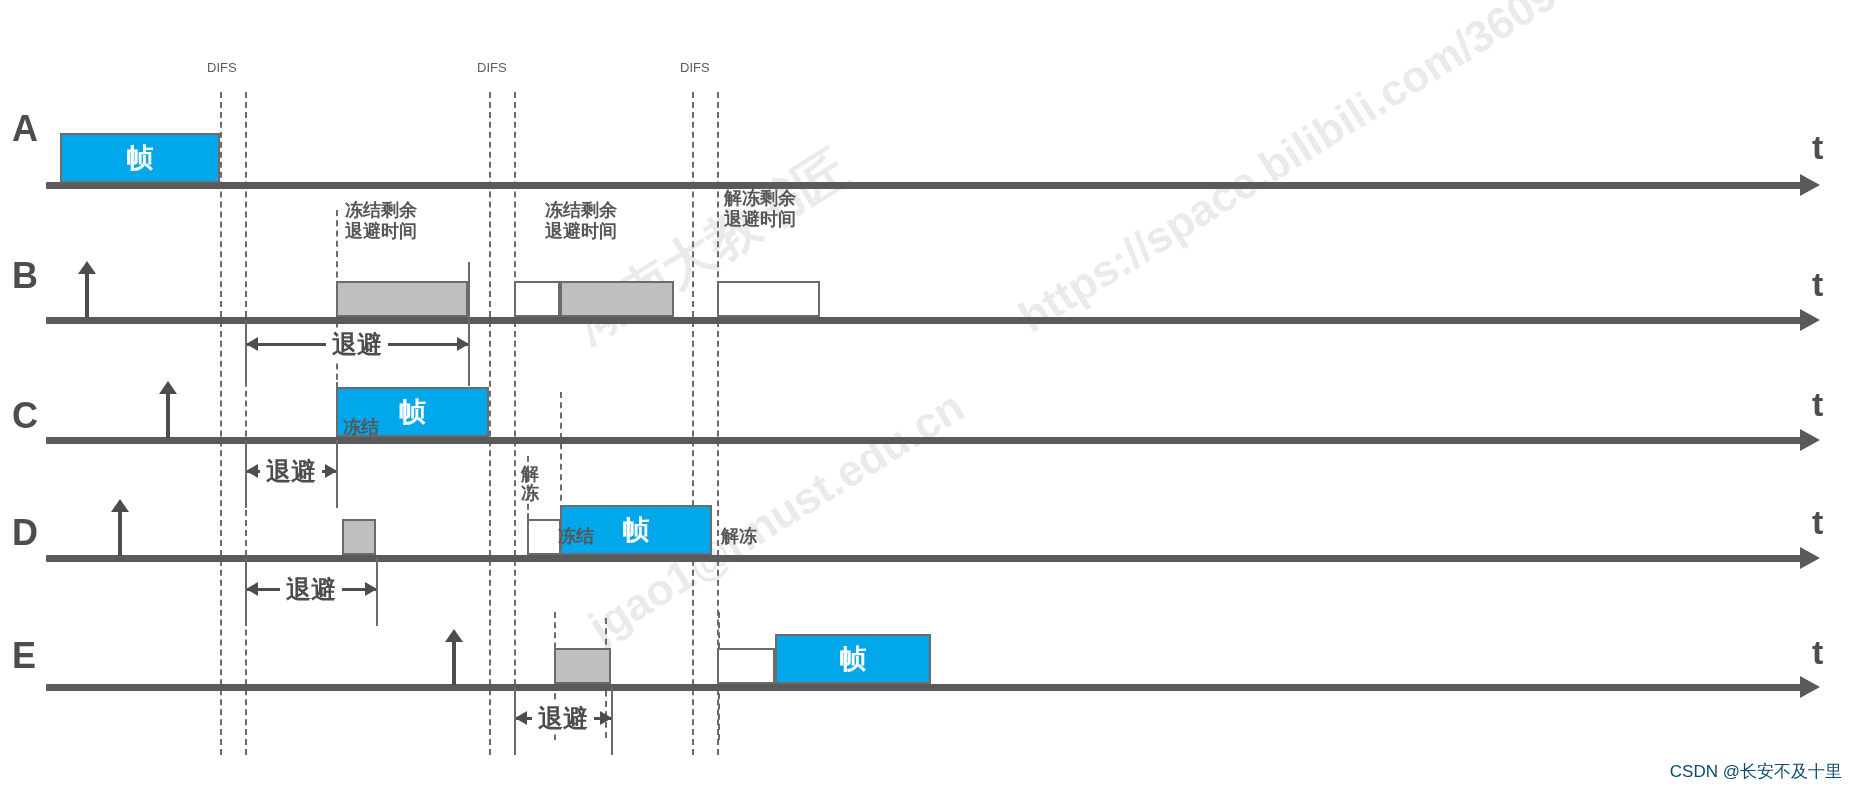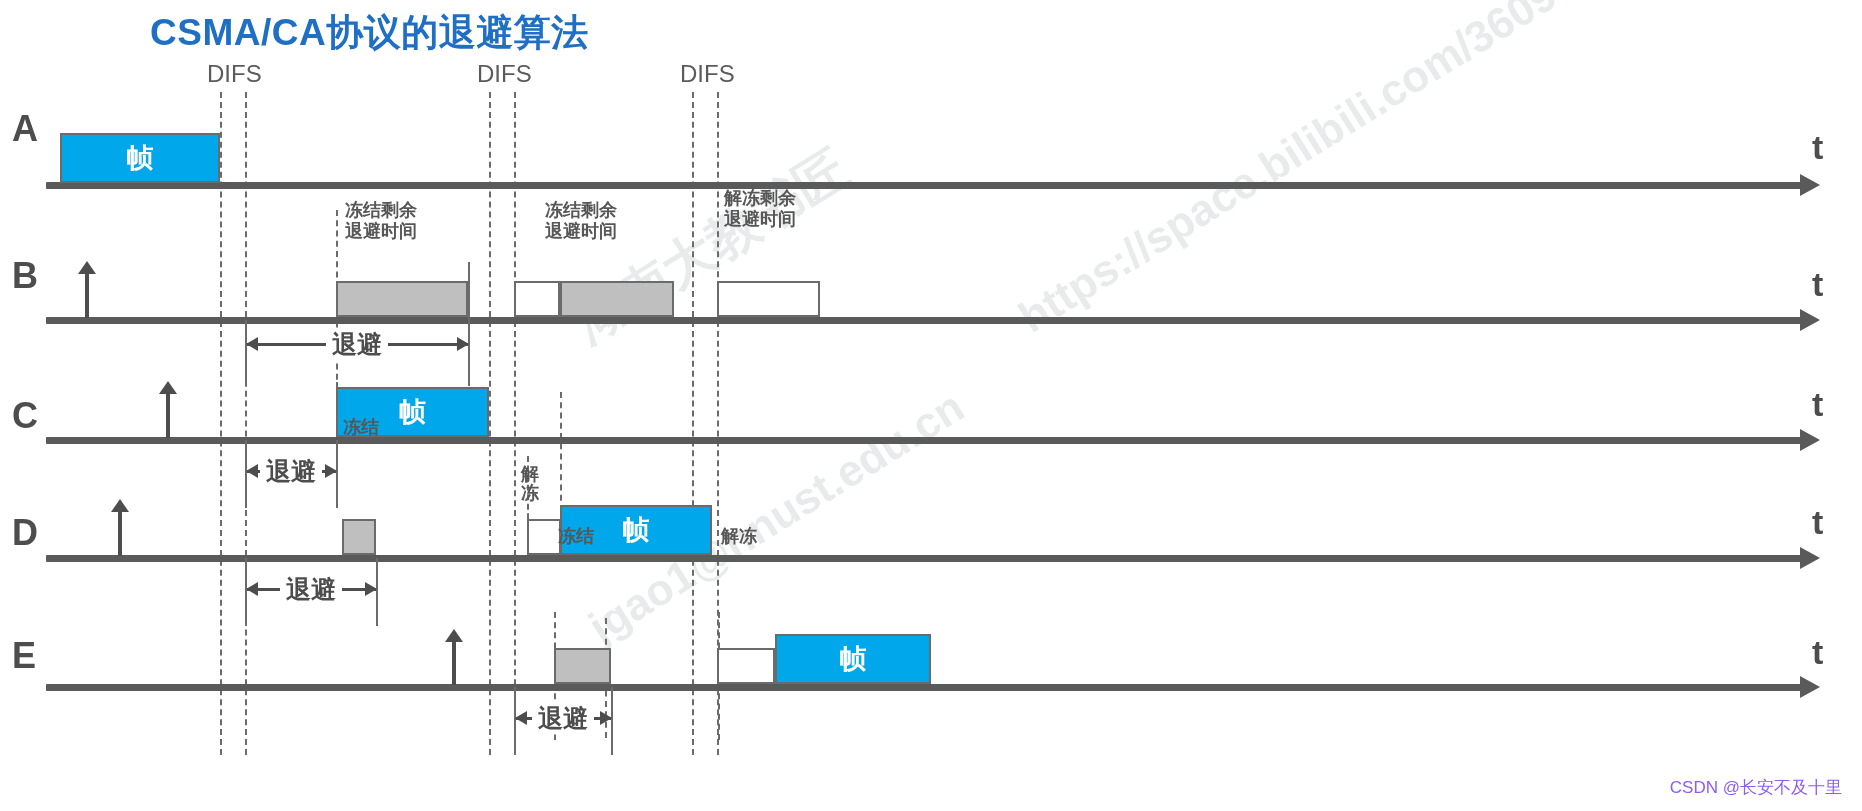--- a/index.html
+++ b/index.html
@@ -40,23 +40,23 @@
     pointer-events: none;
     transform-origin: left top;
   }
   .wm-a { left: 560px;  top: 300px; font-size: 52px; transform: rotate(-32deg); }
   .wm-b { left: 580px;  top: 610px; font-size: 44px; transform: rotate(-32deg); }
   .wm-c { left: 1010px; top: 300px; font-size: 44px; transform: rotate(-32deg); }
 
   .csdn {
     position: absolute;
     right: 20px;
-    bottom: 12px;
+    bottom: 28px;
     font-size: 17px;
-    color: #8b5cf6;
+    color: #0c4a6e;
     white-space: nowrap;
   }
 
   
   .axis {
     position: absolute;
     height: 7px;
     background: #5a5a5a;
     border-radius: 1px;
   }
@@ -105,21 +105,21 @@
     width: 0;
     border-left: 2px dashed #6b6b6b;
   }
   .vline-solid {
     position: absolute;
     width: 0;
     border-left: 2px solid #6b6b6b;
   }
   .difs {
     position: absolute;
-    font-size: 24px;
+    font-size: 13px;
     color: #5b5b5b;
     white-space: nowrap;
   }
 
   
   .uparrow {
     position: absolute;
     width: 4px;
     background: #4d4d4d;
   }
@@ -183,21 +183,20 @@
   .caption.narrow {
     white-space: normal;
     line-height: 1.05;
   }
 </style>
 </head>
 <body>
 
 <div id="stage">
 
-  <div class="title">CSMA/CA协议的退避算法</div>
 
   <div class="wm wm-a">湖南大教书匠</div>
   <div class="wm wm-b">jgao1@hnust.edu.cn</div>
   <div class="wm wm-c">https://space.bilibili.com/360996</div>
   <div class="csdn">CSDN @长安不及十里</div>
 
   <div class="difs" style="left:207px; top:60px;">DIFS</div>
   <div class="difs" style="left:477px; top:60px;">DIFS</div>
   <div class="difs" style="left:680px; top:60px;">DIFS</div>
 

